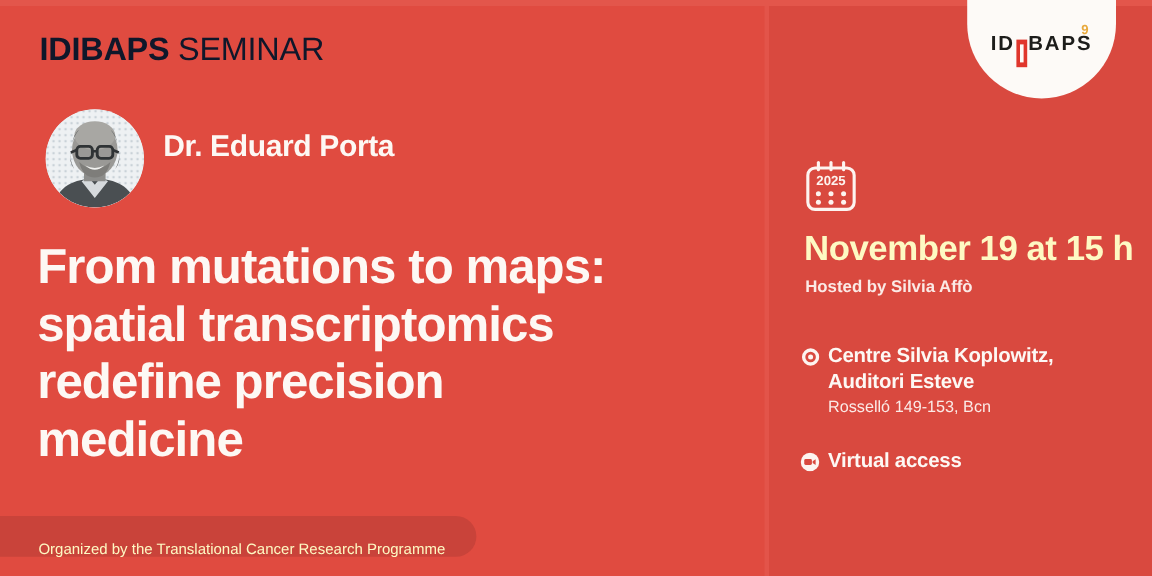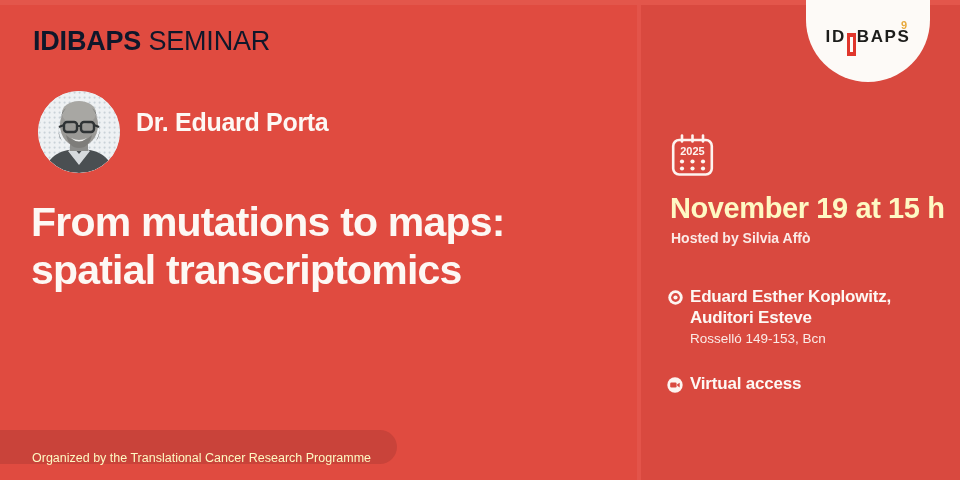--- a/index.html
+++ b/index.html
@@ -198,20 +198,22 @@
 
         <path d="M33 47 q8 7 16 0 q-8 4 -16 0 z" fill="#f2f2f0"></path>
       </g>
     </svg>
   </div>
   <div class="speaker-name">Dr. Eduard Porta</div>
 
   <div class="title">
     <div>From mutations to maps:</div>
     <div>spatial transcriptomics</div>
+    <div>redefine precision</div>
+    <div>medicine</div>
   </div>
 
   <div class="footer-pill">
     <span>Organized by the Translational Cancer Research Programme</span>
   </div>
 
   <div class="cal-icon">
     <svg viewBox="0 0 43 44" width="43" height="44">
       <rect x="2.2" y="7" width="38.6" height="34.5" rx="6" fill="none" stroke="#fdf4f0" stroke-width="2.6"></rect>
       <g stroke="#fdf4f0" stroke-width="2.6" stroke-linecap="round">
@@ -235,21 +237,21 @@
 
   <div class="venue-row">
     <div class="venue-icon">
       <svg viewBox="0 0 15 15" width="15" height="15">
         <circle cx="7.5" cy="7.5" r="7.2" fill="#fdf4f0"></circle>
         <circle cx="7.5" cy="7.5" r="4.4" fill="#d9493f"></circle>
         <circle cx="7.5" cy="7.5" r="2.1" fill="#fdf4f0"></circle>
       </svg>
     </div>
     <div class="venue-name">
-      <div>Eduard Esther Koplowitz,</div>
+      <div>Centre Silvia Koplowitz,</div>
       <div>Auditori Esteve</div>
     </div>
   </div>
   <div class="venue-addr">Rosselló 149-153, Bcn</div>
 
   <div class="virtual-row">
     <div class="virtual-icon">
       <svg viewBox="0 0 16 16" width="16" height="16">
         <circle cx="8" cy="8" r="7.7" fill="#fdf4f0"></circle>
         <rect x="3.2" y="5.6" width="6.4" height="4.9" rx="1.2" fill="#d9493f"></rect>

